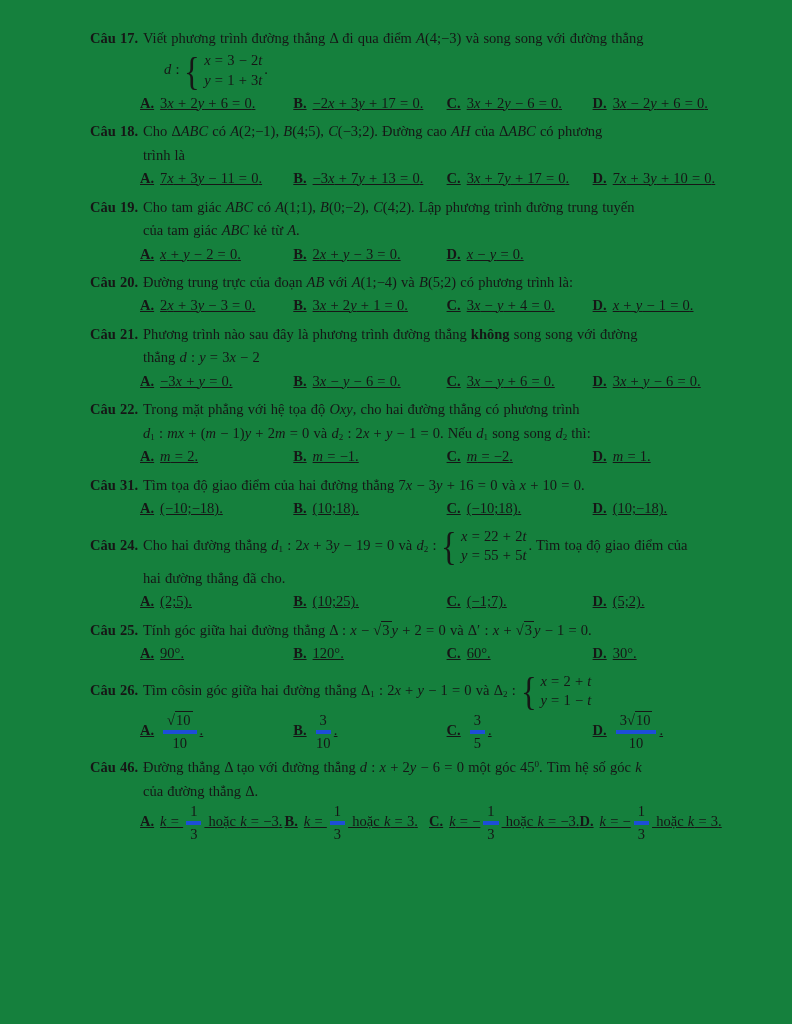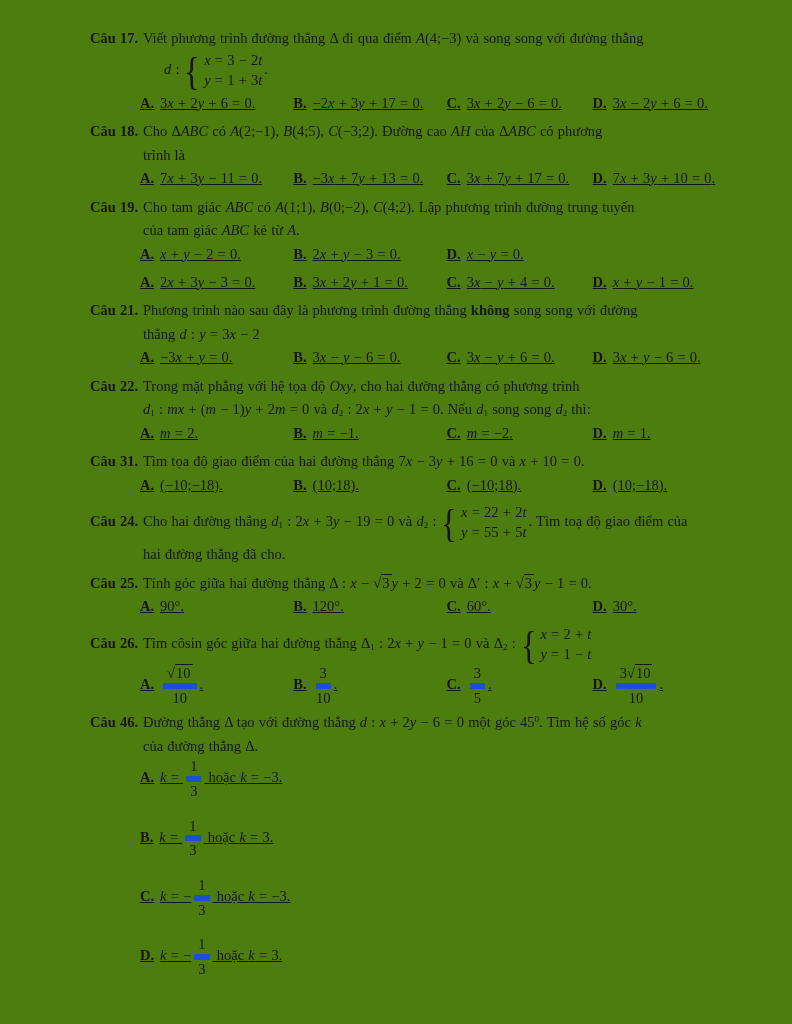--- a/index.html
+++ b/index.html
@@ -1,39 +1,39 @@
 <!DOCTYPE html>
 <html><head>
 <meta charset="utf-8">
 <style>
   html,body{margin:0;padding:0;background:#ffffff;}
   .page{
-    width:792px;height:1024px;background:#4d7c0f;box-sizing:border-box;
+    width:792px;height:1024px;background:#15803d;box-sizing:border-box;
     padding:27px 68px 0 90px;
     font-family:"Liberation Serif","DejaVu Serif",serif;
     font-size:14.5px;color:#161616;line-height:1.62;word-spacing:0.04em;
     overflow:hidden;
   }
   .question{margin-bottom:5px;}
   .q-label{font-weight:700;display:inline-block;min-width:53px;}
   .q-cont{padding-left:53px;}
   .q-indent{padding-left:74px;}
   .answers{padding-left:50px;display:grid;margin:0 0 2px 0;text-decoration:underline;}
   .cols4{grid-template-columns:1.05fr 1.05fr 1fr 0.9fr;}
-  .cols2{grid-template-columns:1fr;row-gap:18px;}
+  .cols2{grid-template-columns:1fr 1fr 1fr 1fr;row-gap:18px;}
   .answer{white-space:nowrap;}
   .akey{font-weight:700;margin-right:6px;}
   i{font-style:italic;}
   sub{font-size:9px;vertical-align:-2px;line-height:0;}
   sup{font-size:9px;vertical-align:5px;line-height:0;}
   .sys{display:inline-flex;align-items:center;vertical-align:middle;margin:1px 2px 1px 3px;}
   .brace{font-size:41px;line-height:38px;font-weight:400;transform:scaleX(0.8);margin-right:2px;}
   .sys-eqs{display:inline-flex;flex-direction:column;line-height:1.35;text-align:right;}
   .frac{display:inline-block;vertical-align:middle;text-align:center;line-height:1.15;margin:0 3px;}
-  .fnum{display:block;padding:0 4px 1px 4px;border-bottom:6px solid #1d4ed8;}
+  .fnum{display:block;padding:0 4px 1px 4px;border-bottom:4px solid #1d4ed8;}
   .fden{display:block;padding-top:1px;}
   .sqrt{white-space:nowrap;}
   .rad{border-top:1px solid #161616;padding:0 2px 0 1px;}
 </style>
 </head>
 <body>
 
 <div class="page">
   <div id="qlist">
       <div class="question">
@@ -65,20 +65,21 @@
       <div class="question">
         <div class="q-first"><span class="q-label">Câu 19.</span><span class="q-text">Cho tam giác <span class="math"><i>ABC</i></span> có <span class="math"><i>A</i>(1;1), <i>B</i>(0;−2), <i>C</i>(4;2)</span>. Lập phương trình đường trung tuyến</span></div>
         <div class="q-cont">của tam giác <span class="math"><i>ABC</i></span> kẻ từ <span class="math"><i>A</i></span>.</div>
         <div class="answers cols4">
           <div class="answer"><span class="akey">A.</span><span class="atext"><span class="math"><i>x</i> + <i>y</i> − 2 = 0</span>.</span></div>
           <div class="answer"><span class="akey">B.</span><span class="atext"><span class="math">2<i>x</i> + <i>y</i> − 3 = 0</span>.</span></div>
           <div class="answer"><span class="akey">D.</span><span class="atext"><span class="math"><i>x</i> − <i>y</i> = 0</span>.</span></div>
         </div>
       </div>
       <div class="question">
+        <div class="q-first"><span class="q-label">Câu 20.</span><span class="q-text">Đường trung trực của đoạn <span class="math"><i>AB</i></span> với <span class="math"><i>A</i>(1;−4)</span> và <span class="math"><i>B</i>(5;2)</span> có phương trình là:</span></div>
         <div class="answers cols4">
           <div class="answer"><span class="akey">A.</span><span class="atext"><span class="math">2<i>x</i> + 3<i>y</i> − 3 = 0</span>.</span></div>
           <div class="answer"><span class="akey">B.</span><span class="atext"><span class="math">3<i>x</i> + 2<i>y</i> + 1 = 0</span>.</span></div>
           <div class="answer"><span class="akey">C.</span><span class="atext"><span class="math">3<i>x</i> − <i>y</i> + 4 = 0</span>.</span></div>
           <div class="answer"><span class="akey">D.</span><span class="atext"><span class="math"><i>x</i> + <i>y</i> − 1 = 0</span>.</span></div>
         </div>
       </div>
       <div class="question">
         <div class="q-first"><span class="q-label">Câu 21.</span><span class="q-text">Phương trình nào sau đây là phương trình đường thẳng <b>không</b> song song với đường</span></div>
         <div class="q-cont">thẳng <span class="math"><i>d</i> : <i>y</i> = 3<i>x</i> − 2</span></div>
@@ -110,20 +111,26 @@
       </div>
       <div class="question">
         <div class="q-first"><span class="q-label">Câu 24.</span><span class="q-text">Cho hai đường thẳng <span class="math"><i>d</i><sub>1</sub> : 2<i>x</i> + 3<i>y</i> − 19 = 0</span> và <span class="math"><i>d</i><sub>2</sub> :</span><span class="sys">
               <span class="brace">{</span>
               <span class="sys-eqs">
                 <span class="sys-eq math"><i>x</i> = 22 + 2<i>t</i></span>
                 <span class="sys-eq math"><i>y</i> = 55 + 5<i>t</i></span>
               </span>
             </span>. Tìm toạ độ giao điểm của</span></div>
         <div class="q-cont">hai đường thẳng đã cho.</div>
+        <div class="answers cols4">
+          <div class="answer"><span class="akey">A.</span><span class="atext"><span class="math">(2;5)</span>.</span></div>
+          <div class="answer"><span class="akey">B.</span><span class="atext"><span class="math">(10;25)</span>.</span></div>
+          <div class="answer"><span class="akey">C.</span><span class="atext"><span class="math">(−1;7)</span>.</span></div>
+          <div class="answer"><span class="akey">D.</span><span class="atext"><span class="math">(5;2)</span>.</span></div>
+        </div>
       </div>
       <div class="question">
         <div class="q-first"><span class="q-label">Câu 25.</span><span class="q-text">Tính góc giữa hai đường thẳng <span class="math">Δ : <i>x</i> − <span class="sqrt"><span class="sqrt-sym">√</span><span class="rad">3</span></span><i>y</i> + 2 = 0</span> và <span class="math">Δ′ : <i>x</i> + <span class="sqrt"><span class="sqrt-sym">√</span><span class="rad">3</span></span><i>y</i> − 1 = 0</span>.</span></div>
         <div class="answers cols4">
           <div class="answer"><span class="akey">A.</span><span class="atext"><span class="math">90°</span>.</span></div>
           <div class="answer"><span class="akey">B.</span><span class="atext"><span class="math">120°</span>.</span></div>
           <div class="answer"><span class="akey">C.</span><span class="atext"><span class="math">60°</span>.</span></div>
           <div class="answer"><span class="akey">D.</span><span class="atext"><span class="math">30°</span>.</span></div>
         </div>
       </div>

